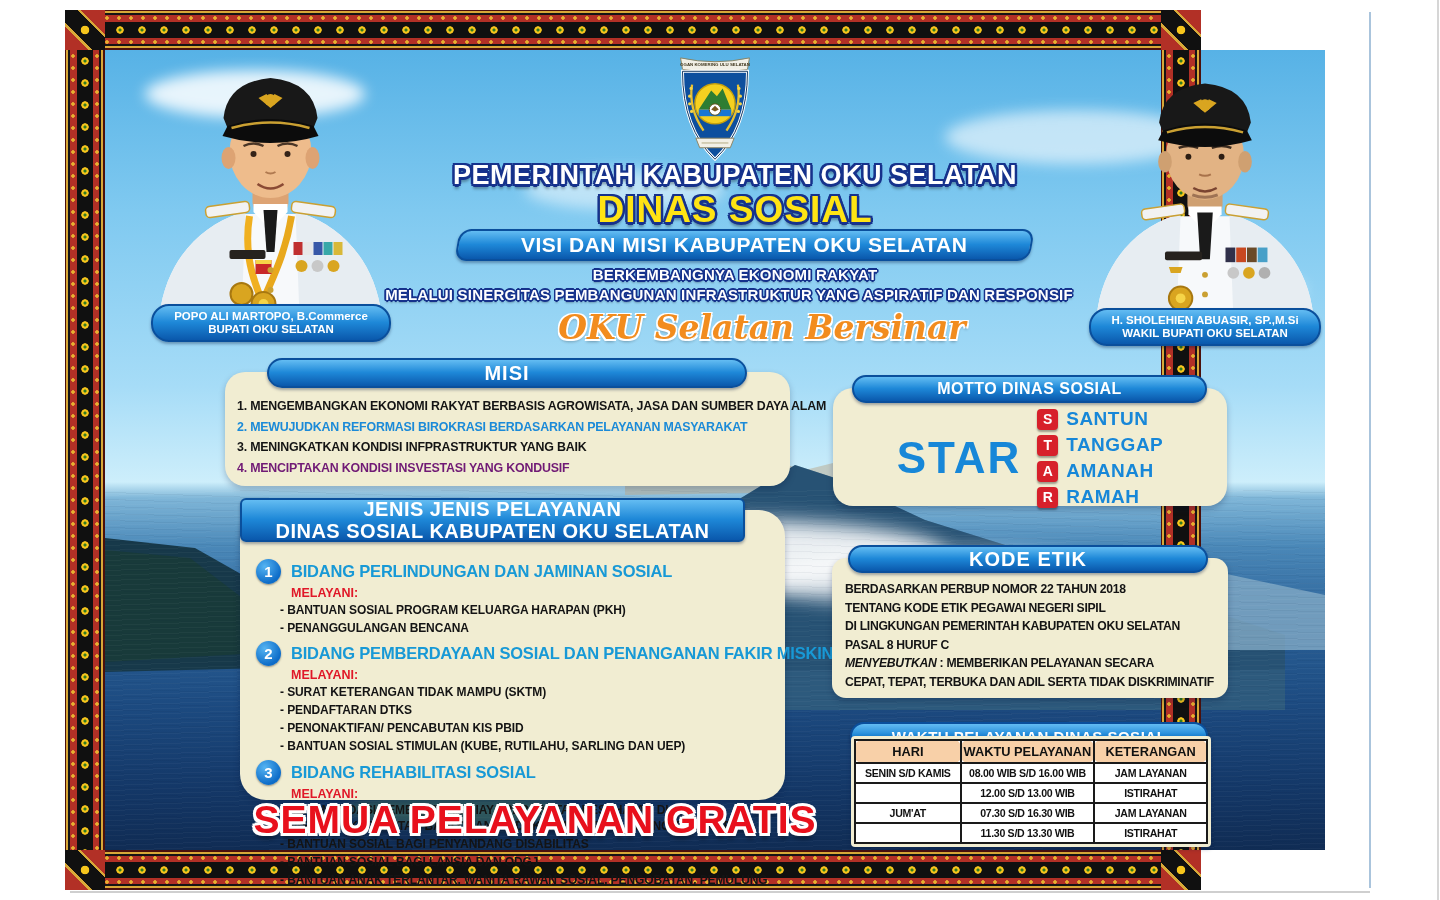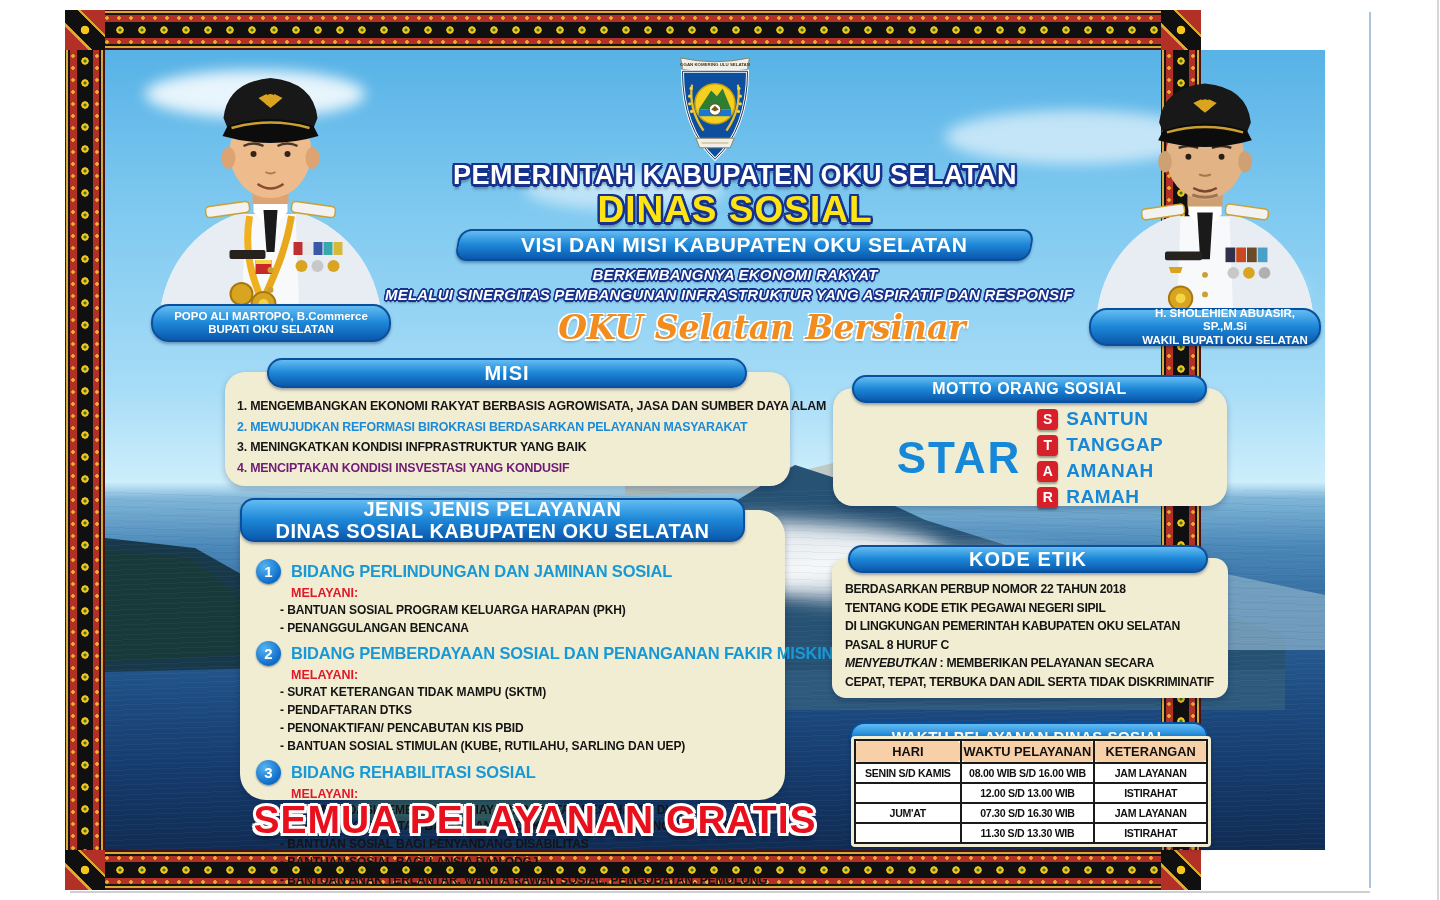--- a/index.html
+++ b/index.html
@@ -61,21 +61,21 @@
 
   
   .abs{position:absolute;}
   .pill{background:linear-gradient(180deg,#63bcf2 0%,#1e88d8 48%,#0a58ac 100%);
     border:2px solid #0a4f9c;border-radius:16px;color:#ffffff;font-weight:bold;
     display:flex;align-items:center;justify-content:center;text-align:center;
     box-shadow:0 2px 3px rgba(0,20,60,.35);}
   .panel{background:#f1edd2;border-radius:20px;box-shadow:0 3px 6px rgba(0,20,60,.25);}
 
   .stroke-blue-lg{color:#fff;text-shadow:-2px -2px 0 #16328c,2px -2px 0 #16328c,-2px 2px 0 #16328c,2px 2px 0 #16328c,-2.5px 0 0 #16328c,2.5px 0 0 #16328c,0 -2.5px 0 #16328c,0 2.5px 0 #16328c,0 5px 3px rgba(0,0,0,.35);}
-  .stroke-blue-sm{color:#fff;text-shadow:-1.4px -1.4px 0 #16328c,1.4px -1.4px 0 #16328c,-1.4px 1.4px 0 #16328c,1.4px 1.4px 0 #16328c,-1.6px 0 0 #16328c,1.6px 0 0 #16328c,0 -1.6px 0 #16328c,0 1.6px 0 #16328c,0 3px 2px rgba(0,0,0,.3);font-style:italic;}
+  .stroke-blue-sm{color:#fff;text-shadow:-1.4px -1.4px 0 #16328c,1.4px -1.4px 0 #16328c,-1.4px 1.4px 0 #16328c,1.4px 1.4px 0 #16328c,-1.6px 0 0 #16328c,1.6px 0 0 #16328c,0 -1.6px 0 #16328c,0 1.6px 0 #16328c,0 3px 2px rgba(0,0,0,.3);}
   .yellow{color:#ffe414 !important;}
 
   .title1{width:680px;text-align:center;font-size:27px;font-weight:bold;letter-spacing:.5px;}
   .title2{width:680px;text-align:center;font-size:37px;font-weight:bold;letter-spacing:1px;}
   .visi-banner{transform:skewX(-10deg);}
   .visi-banner .inner{transform:skewX(10deg);font-size:21px;letter-spacing:.5px;}
   .visi-line{width:760px;text-align:center;font-size:15px;font-weight:bold;letter-spacing:.2px;}
   .tagline{width:420px;text-align:center;font-family:"DejaVu Serif","Liberation Serif",serif;
     font-style:italic;font-weight:bold;font-size:33px;color:#f28c1e;
     text-shadow:-1.5px -1.5px 0 #fff,1.5px -1.5px 0 #fff,-1.5px 1.5px 0 #fff,1.5px 1.5px 0 #fff,0 3px 3px rgba(0,0,0,.3);}
@@ -90,21 +90,21 @@
   .motto-content{display:flex;align-items:center;justify-content:center;gap:16px;padding-top:20px;}
   .motto-star{font-size:44px;font-weight:bold;color:#1787d8;letter-spacing:2px;}
   .motto-rows{display:flex;flex-direction:column;gap:4px;}
   .motto-row{display:flex;align-items:center;gap:8px;}
   .letter-box{width:21px;height:21px;background:#d7202a;border-radius:4px;color:#fff;
     font-size:14px;font-weight:bold;display:flex;align-items:center;justify-content:center;
     box-shadow:0 2px 2px rgba(0,0,0,.35);}
   .motto-word{font-size:19px;font-weight:bold;color:#1787d8;letter-spacing:.5px;}
 
   
-  .jenis-pill{border-radius:14px;font-size:20px;line-height:22px;letter-spacing:.5px;}
+  .jenis-pill{border-radius:6px;font-size:20px;line-height:22px;letter-spacing:.5px;}
   .services-list{padding:44px 16px 6px 16px;}
   .svc-head{display:flex;align-items:center;gap:10px;margin-top:5px;}
   .num-circle{flex:0 0 25px;width:25px;height:25px;border-radius:50%;
     background:radial-gradient(circle at 35% 30%,#55b4f2,#0d6cc8 70%);
     color:#fff;font-size:15px;font-weight:bold;display:flex;align-items:center;justify-content:center;
     box-shadow:0 1px 2px rgba(0,0,0,.4);}
   .svc-title{font-size:16.5px;font-weight:bold;color:#1899d6;letter-spacing:-.2px;white-space:nowrap;}
   .melayani{font-size:12.5px;font-weight:bold;color:#e01828;margin:2px 0 1px 35px;}
   .svc-point{font-size:12px;font-weight:bold;color:#141414;line-height:1.3;margin:2.5px 0 2.5px 24px;
     white-space:pre-line;letter-spacing:-.1px;}
@@ -303,37 +303,37 @@
         <circle cx="125" cy="220" r="3" fill="#caa032"></circle>
           <circle cx="125" cy="240" r="3" fill="#caa032"></circle>
           <circle cx="125" cy="258" r="3" fill="#caa032"></circle>
       </svg>
     </div>
 
     <div class="abs pill caption" style="left:86px;top:294px;width:240px;height:38px;">
       <span>POPO ALI MARTOPO, B.Commerce</span>
       <span>BUPATI OKU SELATAN</span>
     </div>
-    <div class="abs pill caption" style="left:1024px;top:298px;width:232px;height:38px;padding-left:44px;">
+    <div class="abs pill caption" style="left:1024px;top:298px;width:232px;height:38px;">
       <span>H. SHOLEHIEN ABUASIR, SP.,M.Si</span>
       <span>WAKIL BUPATI OKU SELATAN</span>
     </div>
 
     <div class="abs panel" style="left:160px;top:362px;width:565px;height:114px;">
       <div class="abs pill" style="left:42px;top:-14px;width:480px;height:30px;font-size:20px;letter-spacing:1px;">MISI</div>
       <div class="misi-list">
           <div class="misi-item" style="color: rgb(20, 20, 20);">1. MENGEMBANGKAN EKONOMI RAKYAT BERBASIS AGROWISATA, JASA DAN SUMBER DAYA ALAM</div>
           <div class="misi-item" style="color: rgb(27, 138, 216);">2. MEWUJUDKAN REFORMASI BIROKRASI BERDASARKAN PELAYANAN MASYARAKAT</div>
           <div class="misi-item" style="color: rgb(20, 20, 20);">3. MENINGKATKAN KONDISI INFPRASTRUKTUR YANG BAIK</div>
           <div class="misi-item" style="color: #701a75;">4. MENCIPTAKAN KONDISI INSVESTASI YANG KONDUSIF</div>
         </div>
     </div>
 
     <div class="abs panel" style="left:768px;top:378px;width:394px;height:118px;">
-      <div class="abs pill" style="left:19px;top:-13px;width:355px;height:28px;font-size:16px;letter-spacing:.5px;">MOTTO ORANG SOSIAL</div>
+      <div class="abs pill" style="left:19px;top:-13px;width:355px;height:28px;font-size:16px;letter-spacing:.5px;">MOTTO DINAS SOSIAL</div>
       <div class="motto-content">
         <div class="motto-star">STAR</div>
         <div class="motto-rows">
             <div class="motto-row">
               <span class="letter-box">S</span>
               <span class="motto-word">SANTUN</span>
             </div>
             <div class="motto-row">
               <span class="letter-box">T</span>
               <span class="motto-word">TANGGAP</span>

